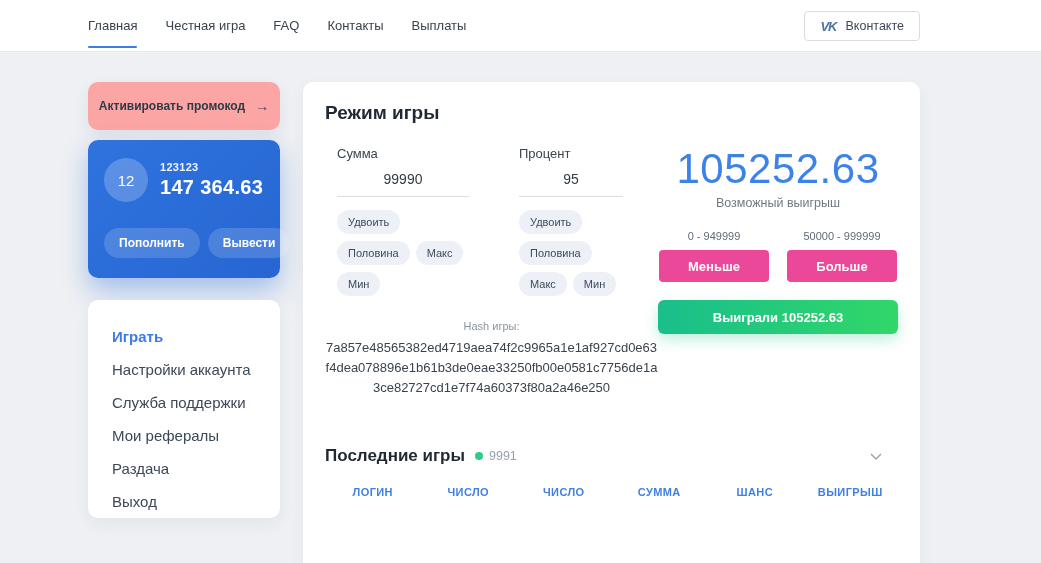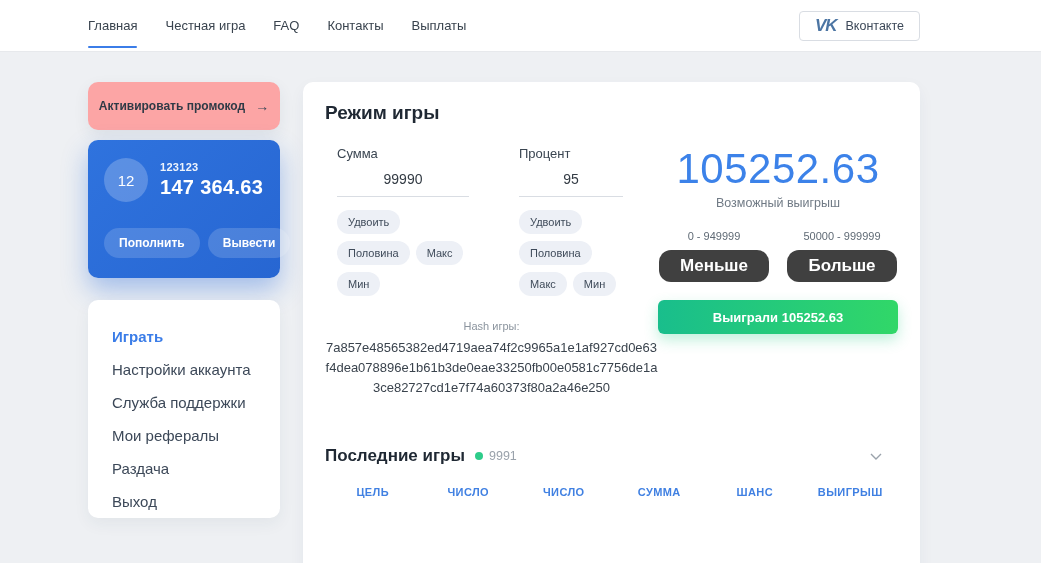--- a/index.html
+++ b/index.html
@@ -5,21 +5,21 @@
   * { margin:0; padding:0; box-sizing:border-box; font-family:"Liberation Sans", sans-serif; }
   html,body { background:#eef0f3; }
   .page { position:relative; width:1041px; height:563px; overflow:hidden; background:#eef0f3; }
 
   
   .header { position:absolute; top:0; left:0; width:1041px; height:52px; background:#fff; border-bottom:1px solid #e7e9ec; }
   .nav { position:absolute; left:88px; top:0; height:52px; display:flex; gap:28px; align-items:center; }
   .nav-item { position:relative; font-size:13px; color:#39434e; height:52px; line-height:52px; cursor:pointer; text-decoration:none; }
   .nav-item.active::after { content:""; position:absolute; left:0; right:0; bottom:4px; height:2px; background:#3b7de8; border-radius:1px; }
   .vk-btn { position:absolute; right:121px; top:11px; height:30px; display:flex; align-items:center; gap:9px; padding:0 15px; background:#fff; border:1px solid #d9dde3; border-radius:4px; cursor:pointer; }
-  .vk-icon { font-size:17px; font-weight:800; color:#4c75a3; font-style:italic; letter-spacing:-1px; }
+  .vk-icon { font-size:13px; font-weight:800; color:#4c75a3; font-style:italic; letter-spacing:-1px; }
   .vk-label { font-size:12.5px; color:#3c4858; }
 
   
   .promo-card { position:absolute; left:88px; top:82px; width:192px; height:48px; background:#fca5a5; border-radius:10px; box-shadow:0 6px 16px rgba(40,60,90,.08); display:flex; align-items:center; justify-content:center; gap:10px; cursor:pointer; }
   .promo-label { font-size:12px; font-weight:700; color:#2f3a46; }
   .promo-arrow { font-size:14px; color:#3c4858; }
 
   .balance-card { position:absolute; left:88px; top:140px; width:192px; height:138px; border-radius:10px; background:linear-gradient(135deg,#2f73de 0%,#2766d2 100%); box-shadow:0 12px 26px rgba(43,108,217,.38); padding:18px 16px; }
   .balance-top { display:flex; align-items:center; gap:12px; }
   .avatar { width:44px; height:44px; border-radius:50%; background:rgba(255,255,255,.22); color:#fff; font-size:15px; display:flex; align-items:center; justify-content:center; flex-shrink:0; }
@@ -54,21 +54,21 @@
   .hash-block { margin-top:24px; text-align:center; }
   .hash-label { font-size:11px; color:#8b949e; }
   .hash-value { margin-top:6px; font-size:13px; color:#3a434d; line-height:1.55; word-break:break-all; }
 
   .win-col { flex:1; text-align:center; }
   .big-win { font-size:42px; color:#3c82e9; letter-spacing:.5px; line-height:1.1; }
   .big-win-label { font-size:12.5px; color:#707a85; margin-top:4px; }
   .range-row { display:flex; justify-content:center; gap:18px; margin-top:20px; }
   .range-col { width:110px; }
   .range-label { font-size:11px; color:#5f6a75; margin-bottom:8px; }
-  .bet-dir-btn { width:100%; height:32px; border:none; border-radius:12px; background:#404040; color:#fff; font-size:17px; font-weight:700; cursor:pointer; }
+  .bet-dir-btn { width:100%; height:32px; border:none; border-radius:4px; background:#ec4899; color:#fff; font-size:13px; font-weight:700; cursor:pointer; }
   .result-btn { margin-top:18px; width:240px; height:34px; border:none; border-radius:6px; background:linear-gradient(90deg,#19be8c,#31d768); color:#fff; font-size:13px; font-weight:700; cursor:pointer; box-shadow:0 6px 14px rgba(46,204,138,.3); }
   .check-link { margin-top:11px; font-size:13px; color:#39424c; cursor:pointer; }
 
   
   .last-games-head { display:flex; align-items:center; margin-top:48px; }
   .lg-title { font-size:17px; font-weight:800; color:#1f2833; }
   .lg-dot { width:8px; height:8px; border-radius:50%; background:#2ecc8a; margin-left:10px; }
   .lg-count { font-size:12.5px; color:#9aa2ab; margin-left:6px; }
   .lg-chevron { margin-left:auto; margin-right:14px; cursor:pointer; color:#9aa2ab; display:flex; }
   .lg-table { margin-top:20px; }
@@ -180,21 +180,21 @@
       <span class="lg-count">9991</span>
       <span class="lg-chevron">
         <svg width="16" height="16" viewBox="0 0 16 16">
             <polyline points="3,6 8,11 13,6" fill="none" stroke="currentColor" stroke-width="1.4"></polyline>
           </svg>
       </span>
     </div>
 
     <div class="lg-table">
       <div class="lg-row">
-        <div class="lg-th">ЦЕЛЬ</div>
+        <div class="lg-th">ЛОГИН</div>
         <div class="lg-th">ЧИСЛО</div>
         <div class="lg-th">ЧИСЛО</div>
         <div class="lg-th">СУММА</div>
         <div class="lg-th">ШАНС</div>
         <div class="lg-th">ВЫИГРЫШ</div>
       </div>
       <div class="lg-row">
         
         
         

